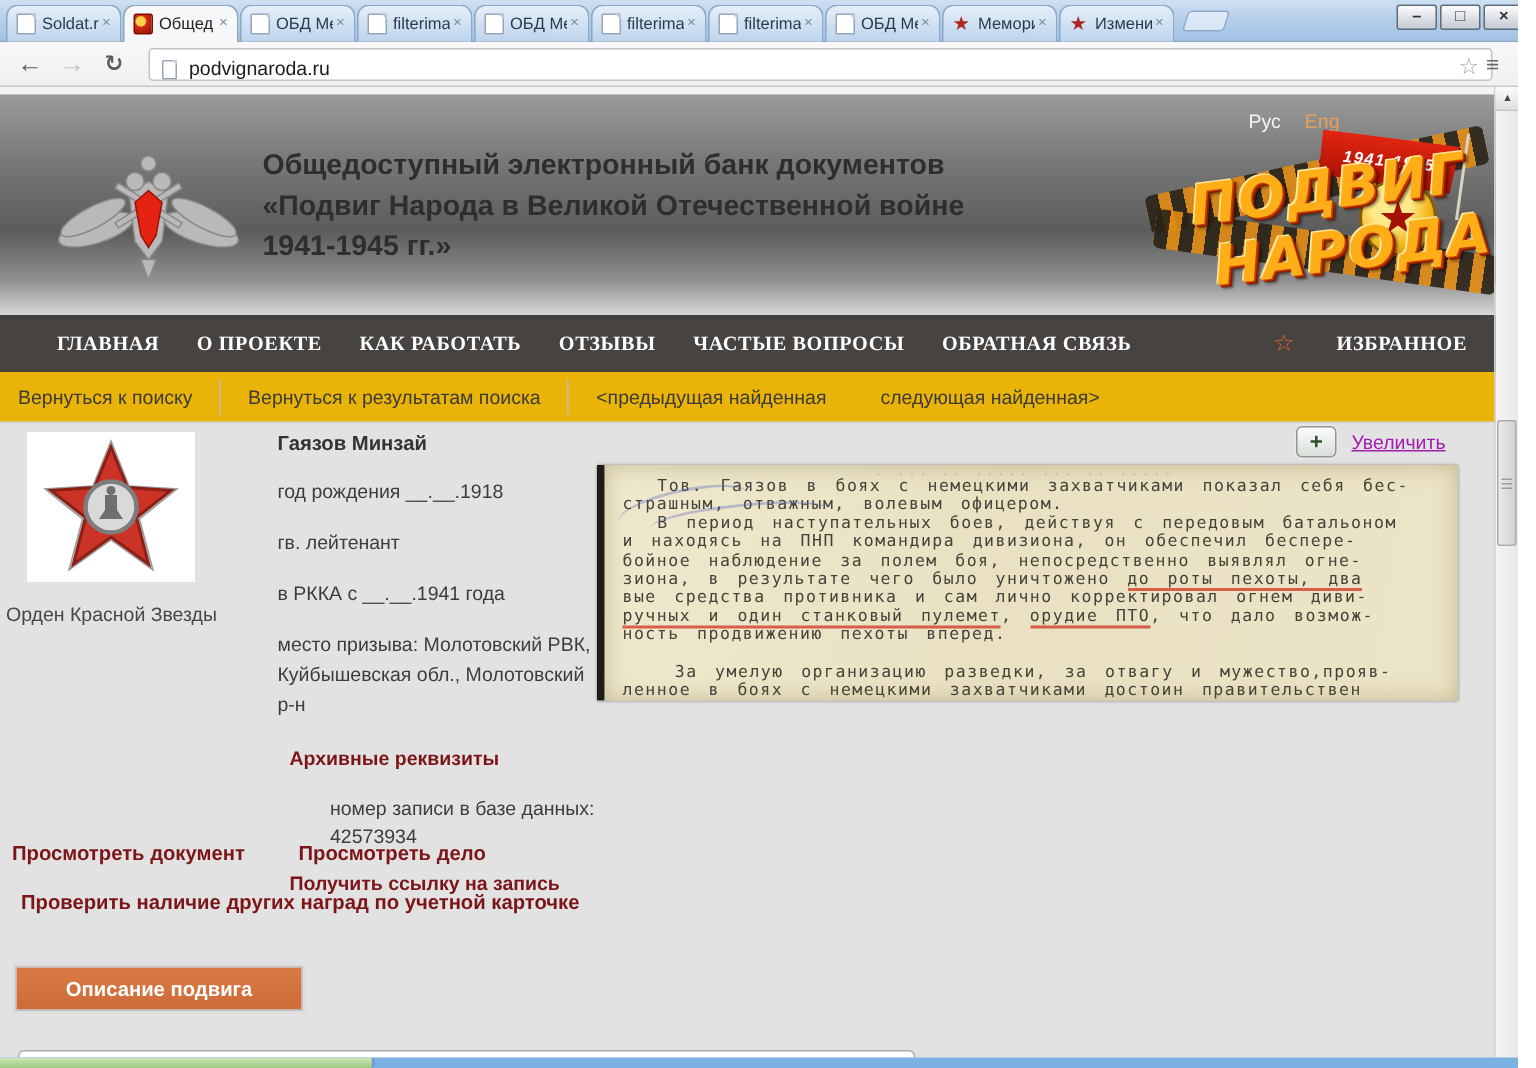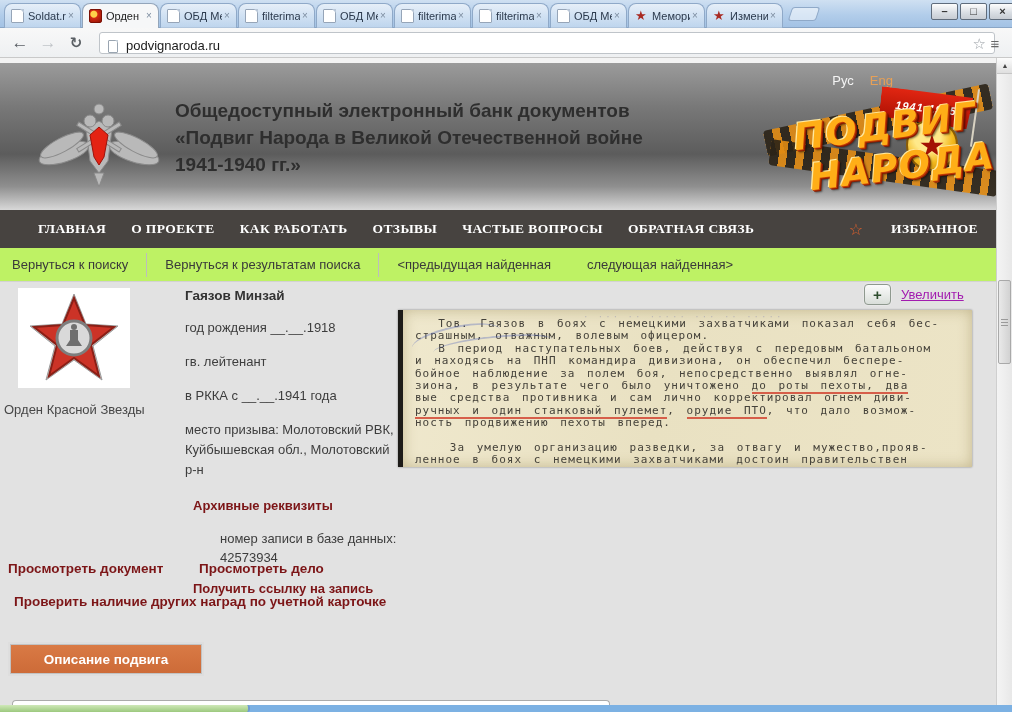--- a/index.html
+++ b/index.html
@@ -96,21 +96,21 @@
     display:flex; align-items:center; padding-left:38px;
     font-family:"Liberation Serif","DejaVu Serif",serif; }
   .nav-item { color:#fff; font-size:13.5px; font-weight:bold; letter-spacing:.4px;
     margin-right:25px; cursor:pointer; white-space:nowrap; }
   .fav-zone { position:absolute; right:30px; top:0; height:38px; display:flex; align-items:center; }
   .fav-zone .star { color:#e2612b; font-size:16px; margin-right:28px; cursor:pointer; }
   .fav-zone .lbl { color:#fff; font-size:13.5px; font-weight:bold;
     font-family:"Liberation Serif","DejaVu Serif",serif; letter-spacing:.4px; cursor:pointer; }
 
   
-  .subnav { position:absolute; left:0; top:190px; width:100%; height:34px; background:#bef264;
+  .subnav { position:absolute; left:0; top:190px; width:100%; height:34px; background:#eab308;
     border-bottom:1px solid #d2d2d2; display:flex; align-items:center; font-size:13px; color:#3a3a3a; }
   .subnav-item { padding:0 18px; cursor:pointer; white-space:nowrap; }
   .subnav-item:first-child { padding-left:12px; }
   .subnav-divider { width:1px; height:24px; background:#bdbdbd; }
 
   
   .award-box { position:absolute; left:18px; top:230px; width:112px; height:100px; background:#fff;
     display:flex; align-items:center; justify-content:center; }
   .award-label { position:absolute; left:4px; top:344px; width:160px; font-size:13px; color:#474747; }
 
@@ -177,21 +177,21 @@
 
   <div class="tabstrip">
     <div class="tabs">
         <div class="tab">
           <span class="fav fav-page"></span>
           <span class="tab-label">Soldat.r</span>
           <span class="tab-close">×</span>
         </div>
         <div class="tab active">
           <span class="fav fav-logo"></span>
-          <span class="tab-label">Орден</span>
+          <span class="tab-label">Общед</span>
           <span class="tab-close">×</span>
         </div>
         <div class="tab">
           <span class="fav fav-page"></span>
           <span class="tab-label">ОБД Ме</span>
           <span class="tab-close">×</span>
         </div>
         <div class="tab">
           <span class="fav fav-page"></span>
           <span class="tab-label">filterima</span>
@@ -264,21 +264,21 @@
           <circle cx="65" cy="18" r="5"></circle>
           <path d="M60 82 L65 96 L70 82 Z"></path>
           <rect x="40" y="44" width="50" height="4" transform="rotate(-32 65 46)"></rect>
           <rect x="40" y="44" width="50" height="4" transform="rotate(32 65 46)"></rect>
         </g>
         <path d="M65 36 L74 44 L70 66 L65 74 L60 66 L56 44 Z" fill="#e42313" stroke="#9c120a"></path>
       </svg>
       <div class="site-title">
         <div>Общедоступный электронный банк документов</div>
         <div>«Подвиг Народа в Великой Отечественной войне</div>
-        <div>1941-1940 гг.»</div>
+        <div>1941-1945 гг.»</div>
       </div>
       <div class="lang">
         <span class="ru">Рус</span><span class="en">Eng</span>
       </div>
       <div class="logo">
         <div class="ribbon r1"></div>
         <div class="ribbon r2"></div>
         <div class="flag-pole"></div>
         <div class="flag">
           <span class="flag-text">1941-1945</span>

